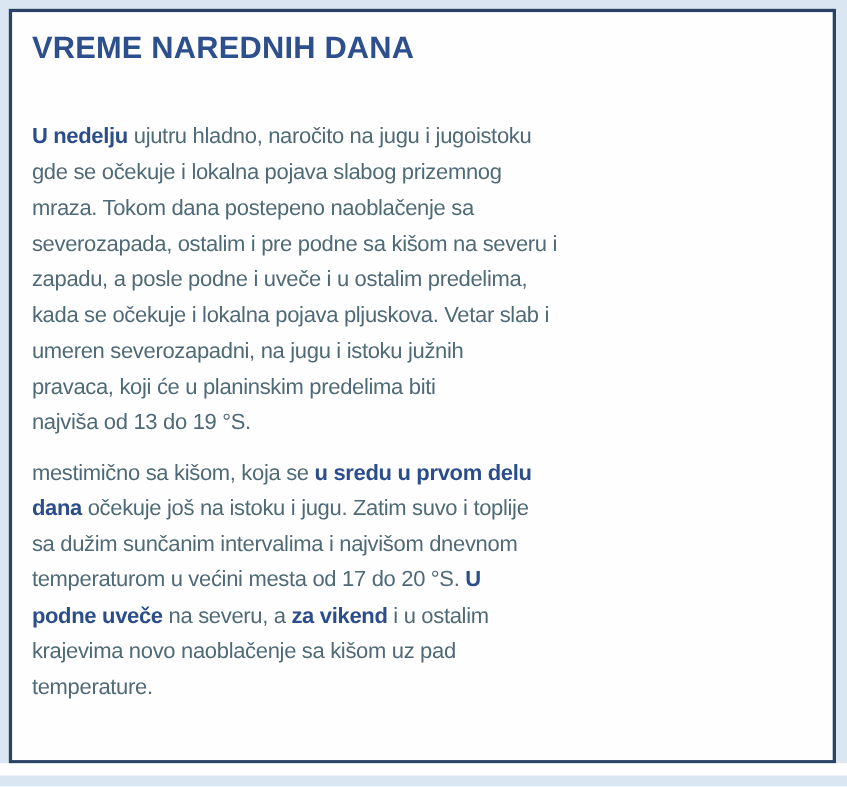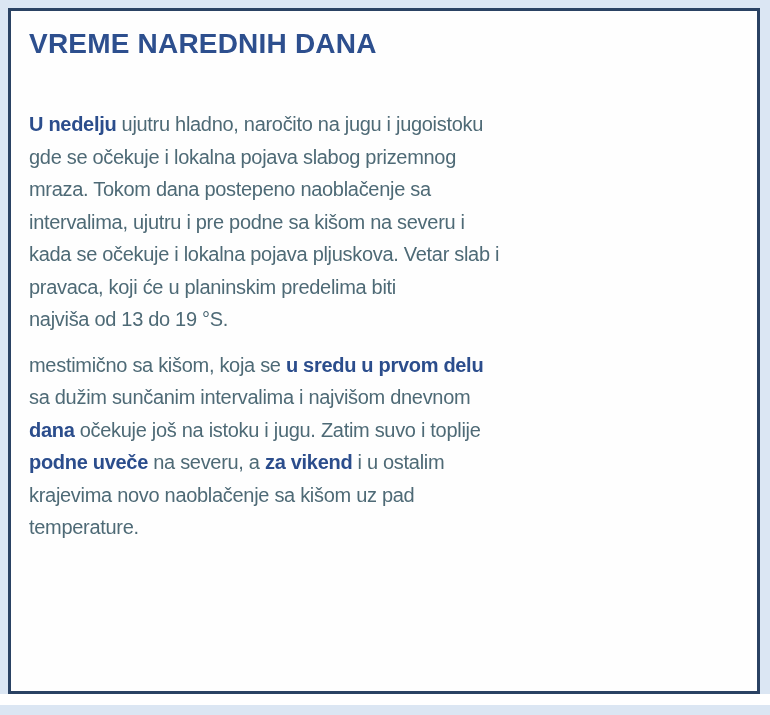--- a/index.html
+++ b/index.html
@@ -64,29 +64,32 @@
 <body>
 
 <div class="panel">
   <div class="forecast-box">
     <h1 class="forecast-title">VREME NAREDNIH DANA</h1>
     <div class="forecast-body">
         <div class="paragraph">
           <div class="line"><span class="bold">U nedelju</span><span class=""> ujutru hladno, naročito na jugu i jugoistoku</span></div>
           <div class="line"><span class="">gde se očekuje i lokalna pojava slabog prizemnog</span></div>
           <div class="line"><span class="">mraza. Tokom dana postepeno naoblačenje sa</span></div>
-          <div class="line"><span class="">intervalima, ujutru i pre podne sa kišom na severu i</span></div>
+          <div class="line"><span class="">severozapada, ostalim i pre podne sa kišom na severu i</span></div>
+          <div class="line"><span class="">zapadu, a posle podne i uveče i u ostalim predelima,</span></div>
           <div class="line"><span class="">kada se očekuje i lokalna pojava pljuskova. Vetar slab i</span></div>
+          <div class="line"><span class="">umeren severozapadni, na jugu i istoku južnih</span></div>
           <div class="line"><span class="">pravaca, koji će u planinskim predelima biti</span></div>
           <div class="line"><span class="">najviša od 13 do 19 °S.</span></div>
         </div>
         <div class="paragraph">
           <div class="line"><span class="">mestimično sa kišom, koja se </span><span class="bold">u sredu u prvom delu</span></div>
+          <div class="line"><span class="bold">dana</span><span class=""> očekuje još na istoku i jugu. Zatim suvo i toplije</span></div>
           <div class="line"><span class="">sa dužim sunčanim intervalima i najvišom dnevnom</span></div>
-          <div class="line"><span class="bold">dana</span><span class=""> očekuje još na istoku i jugu. Zatim suvo i toplije</span></div>
+          <div class="line"><span class="">temperaturom u većini mesta od 17 do 20 °S. </span><span class="bold">U</span></div>
           <div class="line"><span class="bold">podne uveče</span><span class=""> na severu, a </span><span class="bold">za vikend</span><span class=""> i u ostalim</span></div>
           <div class="line"><span class="">krajevima novo naoblačenje sa kišom uz pad</span></div>
           <div class="line"><span class="">temperature.</span></div>
         </div>
       </div>
   </div>
 </div>
 <div class="page-gap"></div>
 <div class="footer-strip"></div>
 

